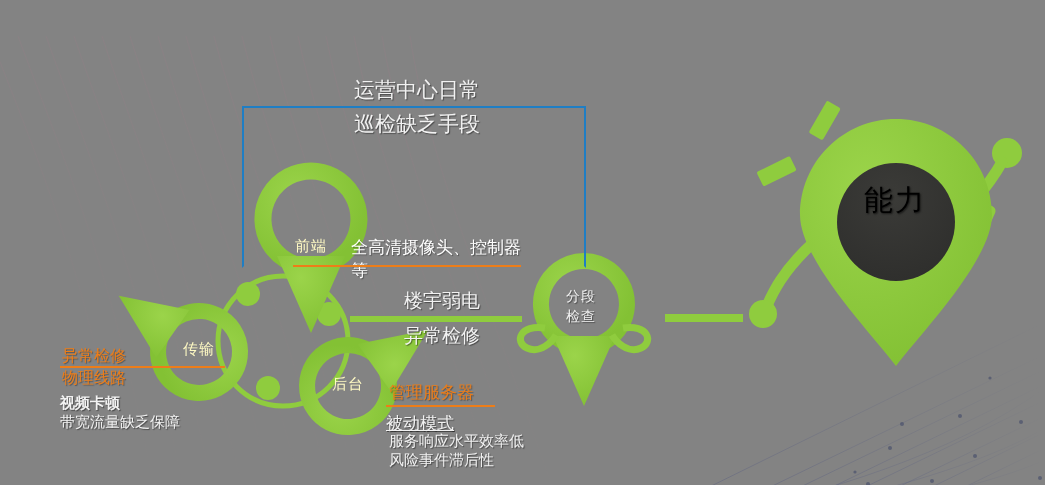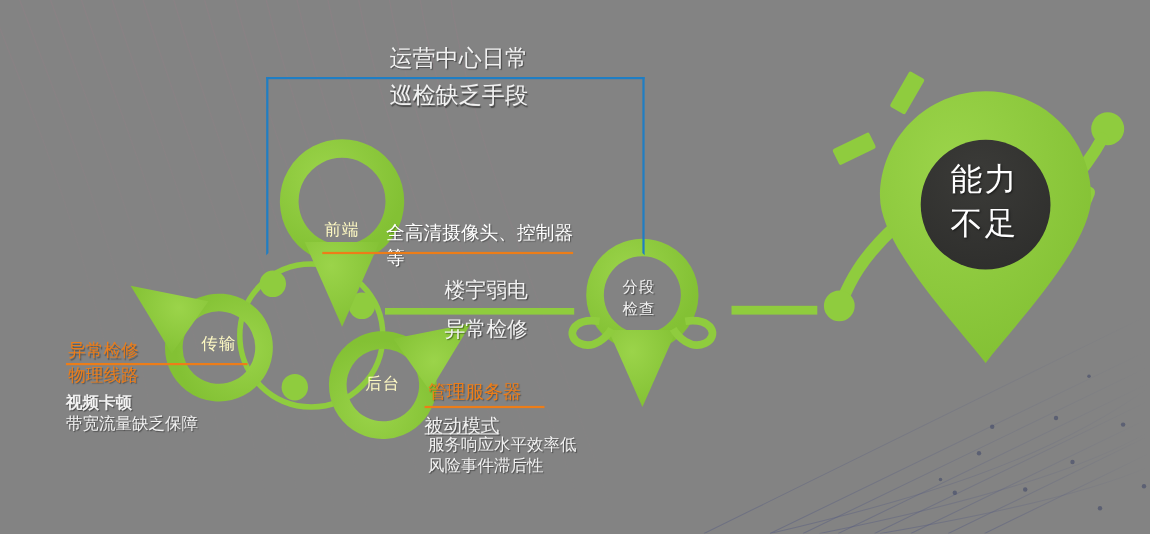--- a/index.html
+++ b/index.html
@@ -2,28 +2,28 @@
 <html><head>
 <meta charset="utf-8">
 <style>
   html,body{margin:0;padding:0;}
   body{
     width:1045px;height:485px;overflow:hidden;
     background:#838383;
     font-family:"Liberation Sans","DejaVu Sans",sans-serif;
     position:relative;
   }
-  #stage{position:absolute;inset:0;width:1045px;height:449px;}
+  #stage{position:absolute;inset:0;width:1045px;height:449px;margin-top:36px;}
   .bgsvg{position:absolute;left:0;top:0;width:1045px;height:485px;pointer-events:none;}
   .layer{position:absolute;left:0;top:0;width:1045px;height:485px;}
   .txt{position:absolute;white-space:pre;line-height:1.25;}
   .white{color:#f2f2f2;text-shadow:1px 1px 1px rgba(0,0,0,.45);}
   .orange{color:#ed7d18;text-shadow:1px 1px 1px rgba(0,0,0,.35);}
   .yellowish{color:#ffffff;text-shadow:1px 1px 1px rgba(0,0,0,.35);}
-  .yellow{color:#ffffff;text-shadow:1px 1px 2px rgba(0,0,0,.6);}
+  .yellow{color:#000000;text-shadow:1px 1px 2px rgba(0,0,0,.6);}
   .node-label{color:#fef9c3;font-size:15px;letter-spacing:1px;text-align:center;}
   .hr-orange{position:absolute;height:2px;background:#ed7d18;}
   .hr-green{position:absolute;height:6px;background:#8fcc3e;}
   .bracket{position:absolute;border:2px solid #1f7ec4;border-bottom-color:transparent;}
 </style>
 </head>
 <body>
 
 <div id="stage">
 
@@ -162,31 +162,30 @@
     <div class="txt yellowish" style="left:351px;top:224px;font-size:17px;">等</div>
     <div class="hr-orange" style="left:293px;top:229px;width:228px;"></div>
 
     <div class="txt node-label" style="left:174px;top:304px;width:50px;">传输</div>
     <div class="txt orange" style="left:62px;top:310px;font-size:16px;">异常检修</div>
     <div class="txt orange" style="left:62px;top:332px;font-size:16px;">物理线路</div>
     <div class="hr-orange" style="left:60px;top:330px;width:165px;"></div>
     <div class="txt white" style="left:60px;top:358px;font-size:15px;font-weight:bold;">视频卡顿</div>
     <div class="txt white" style="left:60px;top:377px;font-size:15px;">带宽流量缺乏保障</div>
 
-    <div class="txt node-label" style="left:323px;top:341px;width:50px;">后台</div>
+    <div class="txt node-label" style="left:323px;top:341px;width:50px;font-family:Liberation Mono, monospace;">后台</div>
     <div class="txt orange" style="left:389px;top:346px;font-size:17px;">管理服务器</div>
     <div class="hr-orange" style="left:386px;top:369px;width:109px;"></div>
     <div class="txt white" style="left:386px;top:377px;font-size:17px;text-decoration:underline;">被动模式</div>
     <div class="txt white" style="left:389px;top:396px;font-size:15px;">服务响应水平效率低</div>
     <div class="txt white" style="left:389px;top:415px;font-size:15px;">风险事件滞后性</div>
 
     <div class="txt white" style="left:404px;top:253px;font-size:19px;">楼宇弱电</div>
     <div class="hr-green" style="left:350px;top:280px;width:172px;"></div>
     <div class="txt white" style="left:404px;top:288px;font-size:19px;">异常检修</div>
 
     <div class="txt white" style="left:566px;top:252px;font-size:14px;letter-spacing:1px;">分段</div>
     <div class="txt white" style="left:566px;top:272px;font-size:14px;letter-spacing:1px;">检查</div>
 
     <div class="txt yellow" style="left:864px;top:146px;font-size:29px;letter-spacing:2px;">能力</div>
-    <div class="txt yellow" style="left:864px;top:186px;font-size:29px;letter-spacing:2px;">不足</div>
 
   </div>
 </div>
 
 </body></html>

